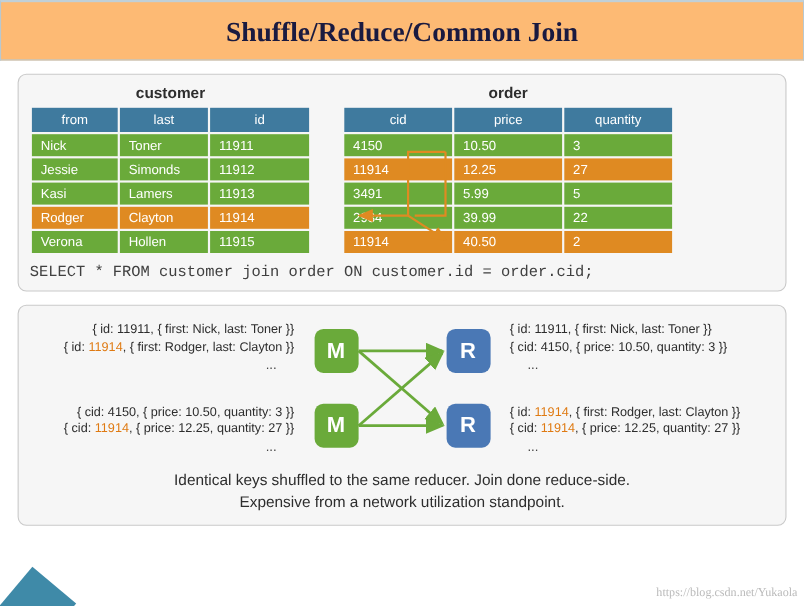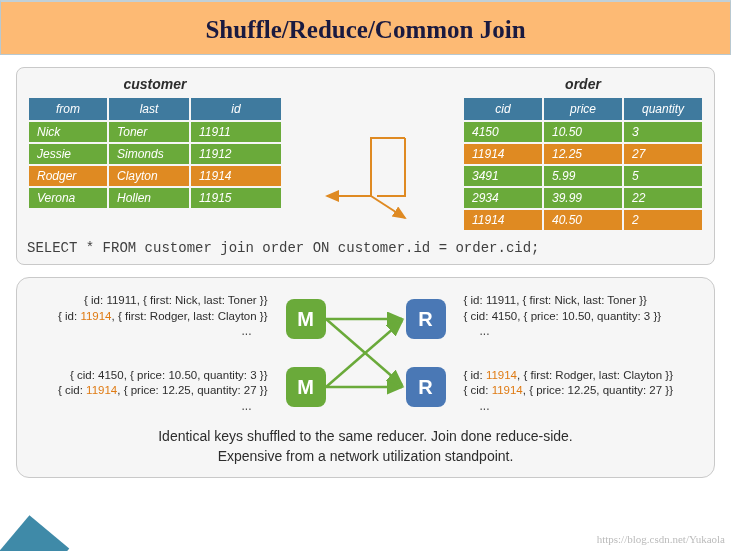--- a/index.html
+++ b/index.html
@@ -27,24 +27,23 @@
   .section {
     background: #f6f6f6;
     border: 1px solid #c9c9c9;
     border-radius: 8px;
     margin: 12px 16px 8px;
     padding: 8px 10px 6px;
     position: relative;
   }
   .tables-row {
     display: flex;
-    gap: 54px;
+    gap: 28px;
     align-items: flex-start;
-    justify-content: space-between;
-    font-style: italic;
+    justify-content: flex-start;
   }
   .table-block { flex: 0 0 auto; }
   .table-title {
     text-align: center;
     font-weight: bold;
     font-size: 14px;
     color: #2d2d2d;
     margin-bottom: 4px;
   }
   table { border-collapse: separate; border-spacing: 2px; font-size: 12px; }
@@ -58,33 +57,33 @@
   td {
     color: #fff;
     padding: 3px 8px;
     font-size: 12px;
   }
   .row-green td { background: #6aaa3a; }
   .row-orange td { background: #df8a22; }
   .customer-table th:nth-child(1), .customer-table td:nth-child(1) { width: 78px; }
   .customer-table th:nth-child(2), .customer-table td:nth-child(2) { width: 80px; }
   .customer-table th:nth-child(3), .customer-table td:nth-child(3) { width: 90px; }
-  .order-table th, .order-table td { width: 78px; }
+  .order-table th, .order-table td { width: 98px; }
 
   .sql {
     font-family: Liberation Mono, monospace;
     font-size: 14px;
     color: #404040;
     margin: 8px 0 0;
     white-space: nowrap;
   }
 
   .arrows-svg { position: absolute; left: 0; top: 0; pointer-events: none; }
 
-  .lower { padding: 10px 12px; border-radius: 13px; }
+  .lower { padding: 10px 12px; }
   .mr-row {
     display: flex;
     align-items: center;
     justify-content: center;
     gap: 8px;
     position: relative;
     height: 130px;
   }
   .col-left, .col-right {
     display: flex;
@@ -171,20 +170,25 @@
         <tbody id="customer-body">
             <tr class="row-green">
               <td>Nick</td>
               <td>Toner</td>
               <td>11911</td>
             </tr>
             <tr class="row-green">
               <td>Jessie</td>
               <td>Simonds</td>
               <td>11912</td>
+            </tr>
+            <tr class="row-green">
+              <td>Kasi</td>
+              <td>Lamers</td>
+              <td>11913</td>
             </tr>
             <tr class="row-orange">
               <td>Rodger</td>
               <td>Clayton</td>
               <td>11914</td>
             </tr>
             <tr class="row-green">
               <td>Verona</td>
               <td>Hollen</td>
               <td>11915</td>

